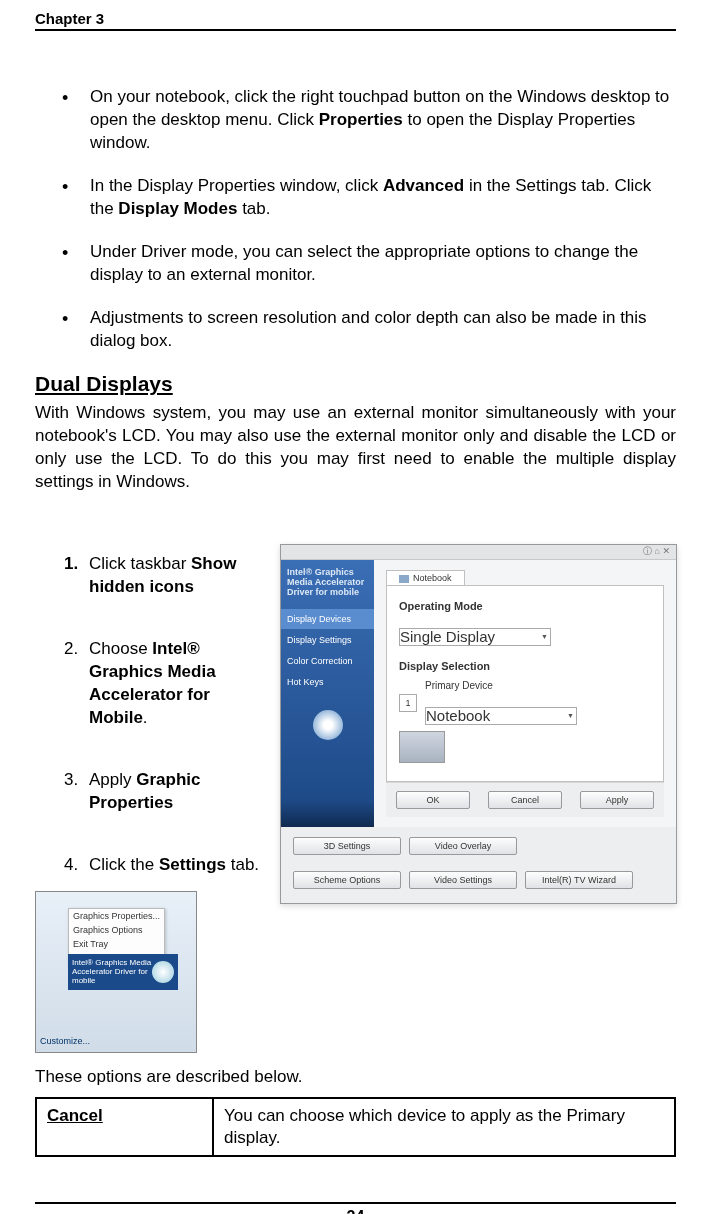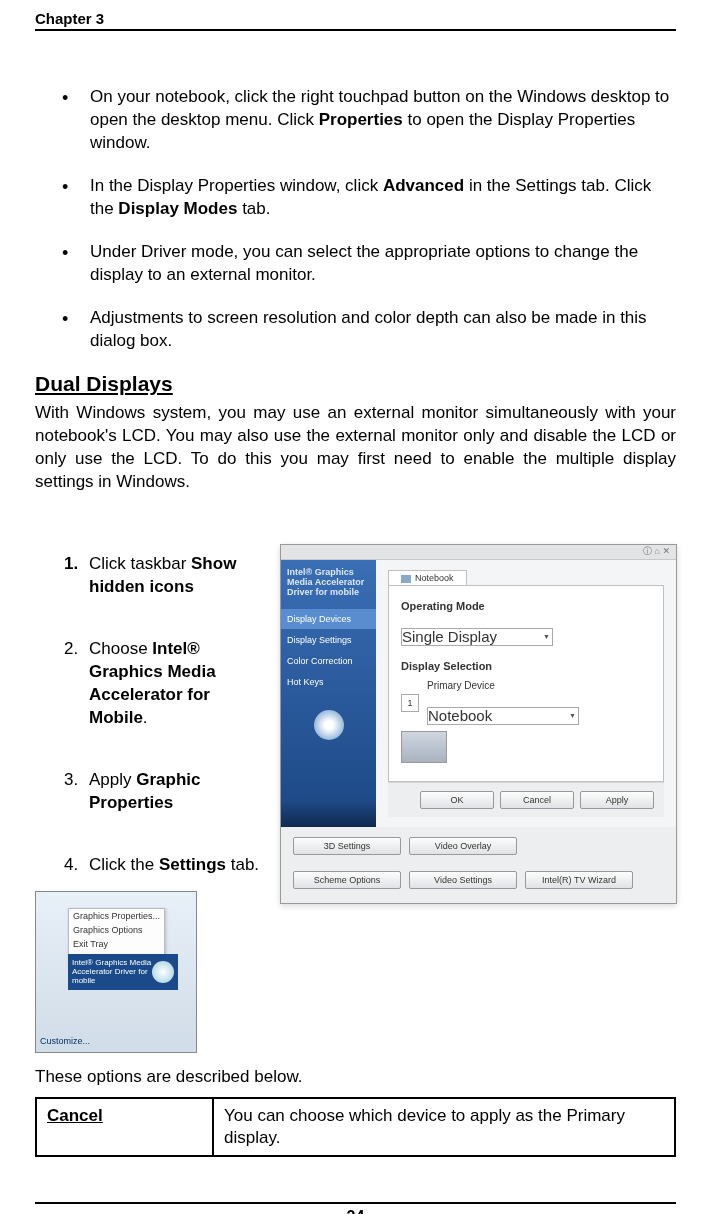--- a/index.html
+++ b/index.html
@@ -216,21 +216,21 @@
   }
   .laptop-ico {
     width: 44px; height: 30px;
     border: 1px solid #999;
     background: linear-gradient(#cfd6e0,#a8b2c0);
     margin-top: 6px;
   }
   .btn-row {
     display: flex;
     justify-content: flex-end;
-    gap: 6px;
+    gap: 18px;
     padding: 8px 10px;
     background: #eceef0;
     border-top: 1px solid #d8d8d8;
   }
   .panel-btn {
     background: linear-gradient(#fdfdfd,#e0e2e5);
     border: 1px solid #999;
     border-radius: 2px;
     font-size: 9px;
     padding: 3px 14px;

